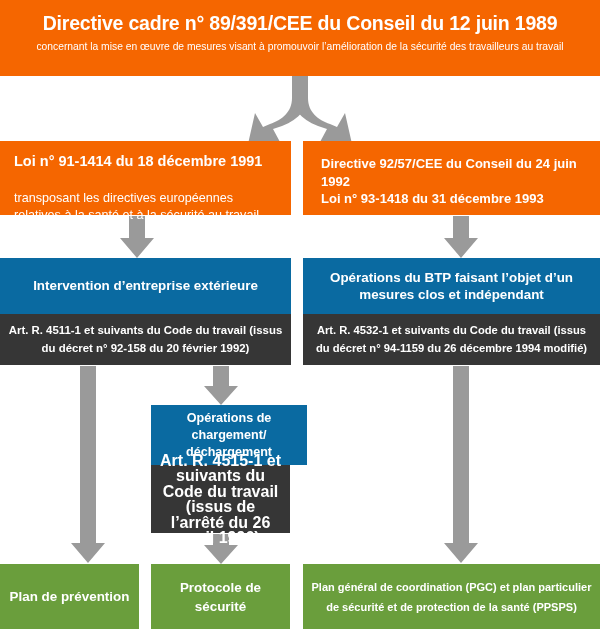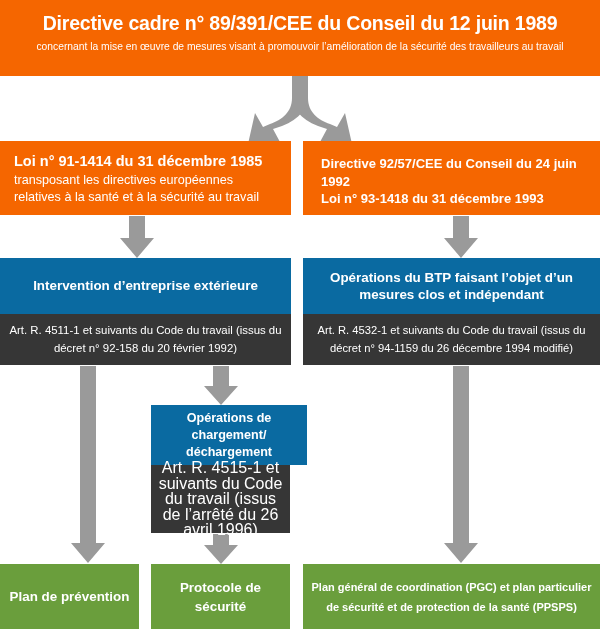--- a/index.html
+++ b/index.html
@@ -32,21 +32,21 @@
   }
 
   
   .orange{
     background:#f56600;color:#ffffff;
   }
   .orange-left{left:0;top:141px;width:291px;height:74px;padding:11px 12px 0 14px;}
   .orange-right{left:303px;top:141px;width:297px;height:74px;padding:14px 10px 0 18px;}
 
   .ob-title{font-size:14.5px;font-weight:bold;line-height:19px;}
-  .ob-text{font-size:12.6px;line-height:17px;font-weight:normal;margin-top:1px;}
+  .ob-text{font-size:12.6px;line-height:17px;font-weight:normal;margin-top:19px;}
   .ob-line{font-size:13px;font-weight:bold;line-height:17.5px;}
 
   
   .blue{background:#0a6aa1;color:#ffffff;text-align:center;}
   .dark{background:#363636;color:#ffffff;text-align:center;}
 
   .blue-left{left:0;top:258px;width:291px;height:56px;}
   .dark-left{left:0;top:314px;width:291px;height:51px;}
   .blue-right{left:303px;top:258px;width:297px;height:56px;}
   .dark-right{left:303px;top:314px;width:297px;height:51px;}
@@ -54,21 +54,21 @@
   .blue-mid{left:151px;top:405px;width:156px;height:60px;}
   .dark-mid{left:151px;top:465px;width:139px;height:68px;}
 
   .bh-title{
     font-size:13.4px;font-weight:bold;line-height:17.5px;
     display:flex;align-items:center;justify-content:center;
     height:100%;padding:0 8px;box-sizing:border-box;
   }
   .bh-title.small{font-size:12.6px;line-height:17px;text-align:center;}
   .dk-text{
-    font-size:11.4px;line-height:17.5px;font-weight:normal;
+    font-size:11.4px;line-height:17.5px;font-weight:bold;
     display:flex;align-items:center;justify-content:center;
     height:100%;padding:0 6px;box-sizing:border-box;
   }
   .dk-text.tiny{font-size:16px;line-height:15.5px;}
   .dk-text.right{font-size:11.2px;}
 
   
   .green{background:#6a9e3c;color:#ffffff;text-align:center;}
   .green-1{left:0;top:564px;width:139px;height:65px;}
   .green-2{left:151px;top:564px;width:139px;height:65px;}
@@ -113,21 +113,21 @@
       <path d="M453,366 L469,366 L469,543 L478,543 L461,563 L444,543 L453,543 Z"></path>
     </g>
   </svg>
 
   <div class="box header">
     <div class="header-title">Directive cadre n° 89/391/CEE du Conseil du 12 juin 1989</div>
     <div class="header-sub">concernant la mise en œuvre de mesures visant à promouvoir l’amélioration de la sécurité des travailleurs au travail</div>
   </div>
 
   <div class="box orange orange-left">
-    <div class="ob-title">Loi n° 91-1414 du 31 décembre 1985</div>
+    <div class="ob-title">Loi n° 91-1414 du 18 décembre 1991</div>
     <div class="ob-text">transposant les directives européennes relatives à la santé et à la sécurité au travail</div>
   </div>
 
   <div class="box orange orange-right">
     <div class="ob-line">Directive 92/57/CEE du Conseil du 24 juin 1992</div>
     <div class="ob-line">Loi n° 93-1418 du 31 décembre 1993</div>
   </div>
 
   <div class="box blue blue-left">
     <div class="bh-title">Intervention d’entreprise extérieure</div>

